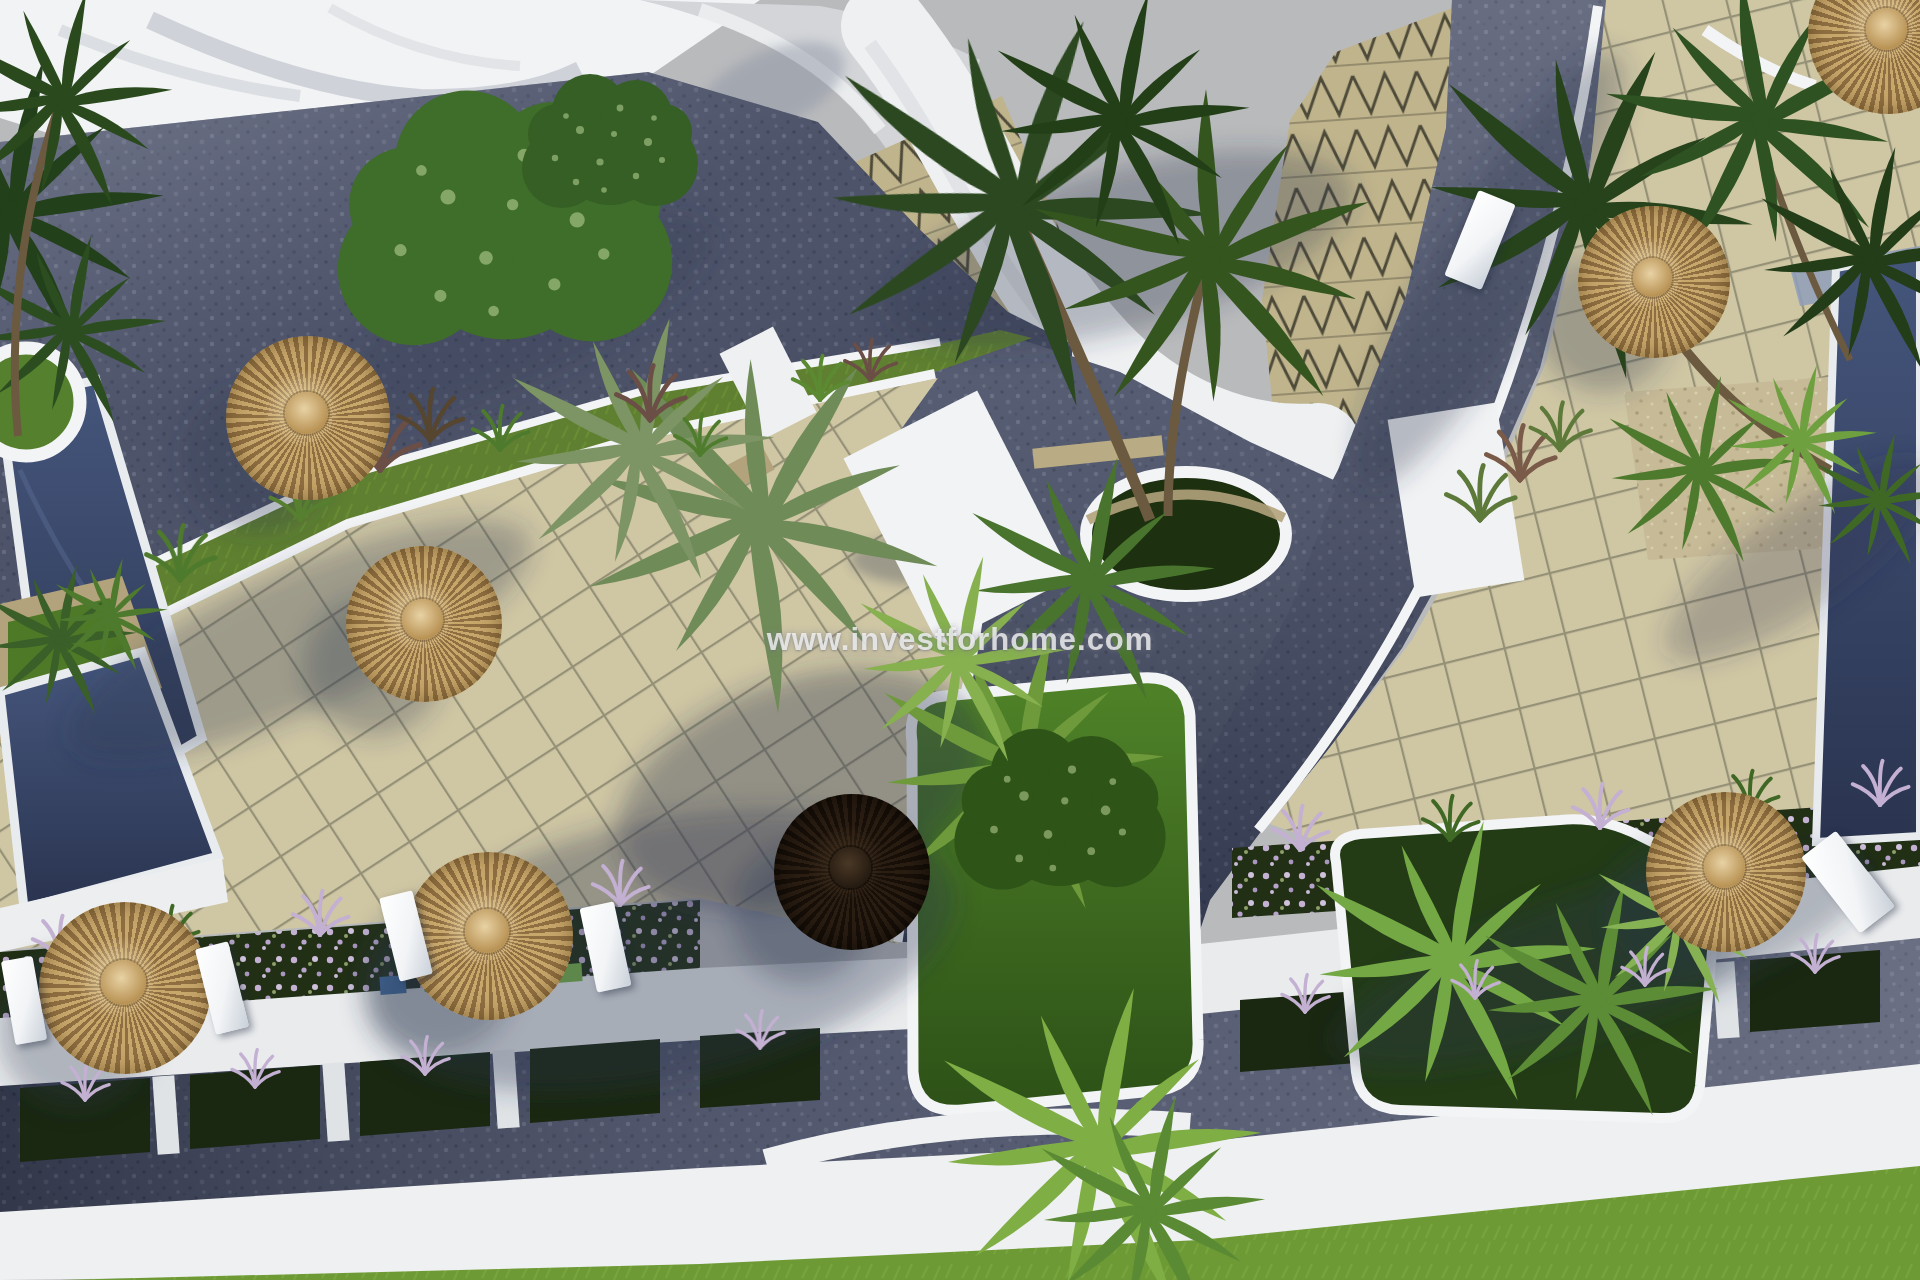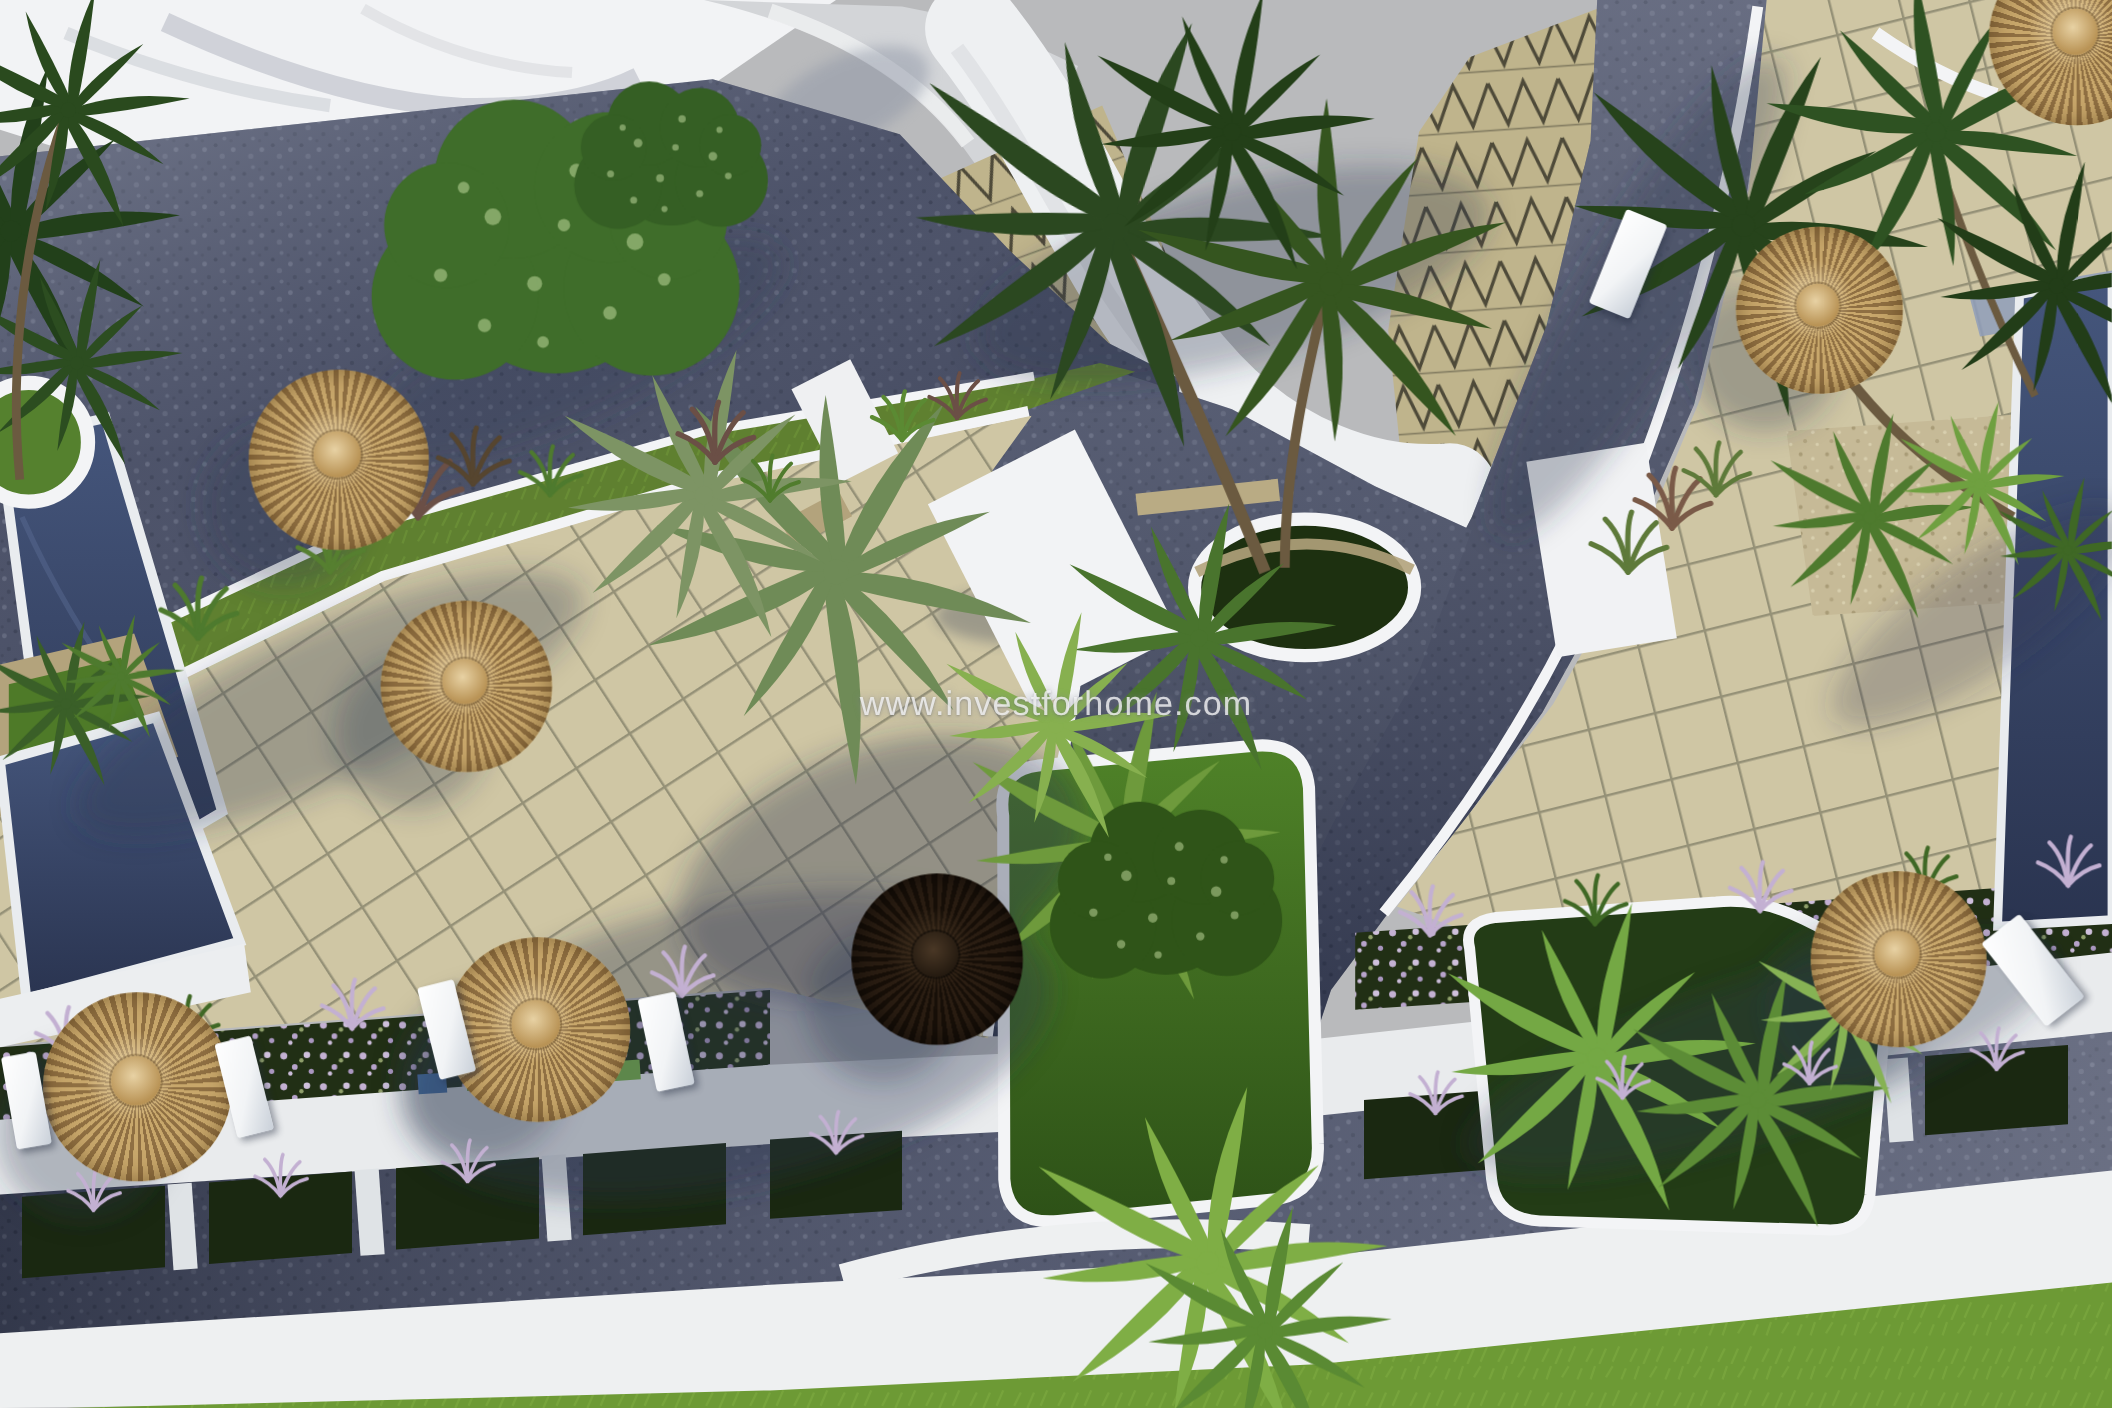--- a/index.html
+++ b/index.html
@@ -31,21 +31,21 @@
     background-image:
       radial-gradient(circle at 46% 44%, rgba(96,74,48,.5) 0%, rgba(96,74,48,0) 32%),
       repeating-conic-gradient(var(--umb-dark-a) 0deg 4deg, var(--umb-dark-b) 4deg 8deg);
     box-shadow:inset 0 0 26px rgba(0,0,0,.6);}
   .umb.dark::after{background:radial-gradient(circle at 45% 40%, #4a3826 0%, #241a10 75%, rgba(20,12,5,0) 100%);
     box-shadow:0 0 0 2px rgba(0,0,0,.4);}
   .lounger{position:absolute;border-radius:3px;
     background:linear-gradient(115deg,#ffffff 0%,#f2f4f6 55%,#c9d0d9 100%);
     box-shadow:3px 4px 7px rgba(35,45,65,.45);}
   .watermark{position:absolute;left:50%;top:50%;transform:translate(-50%,-50%);
-    font-size:31px;font-weight:normal;letter-spacing:1px;color:rgba(248,248,250,.78);
+    font-size:31px;font-weight:bold;letter-spacing:1px;color:rgba(248,248,250,.78);
     text-shadow:0 0 7px rgba(130,134,146,.65),0 1px 2px rgba(80,84,96,.4);white-space:nowrap;text-align:right;}
 </style>
 </head>
 <body>
 
 <div class="stage">
 
 <svg class="scene" width="1920" height="1280" viewBox="0 0 1920 1280">
   <defs>
     <filter id="soft" x="-60%" y="-60%" width="220%" height="220%">

